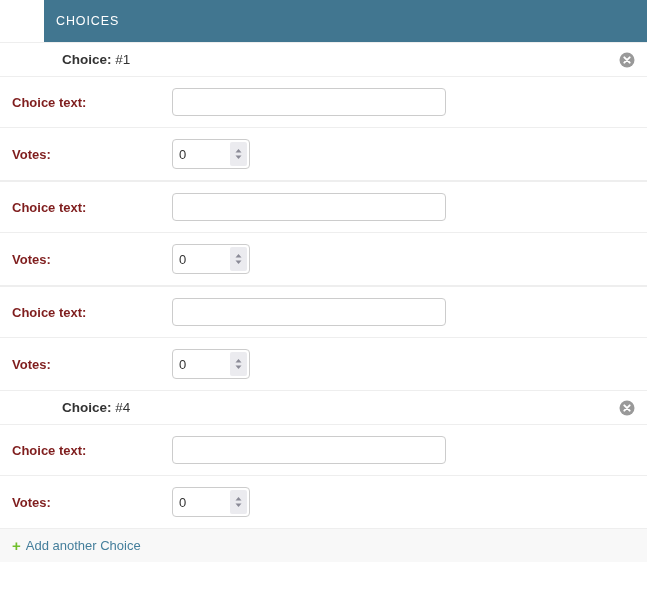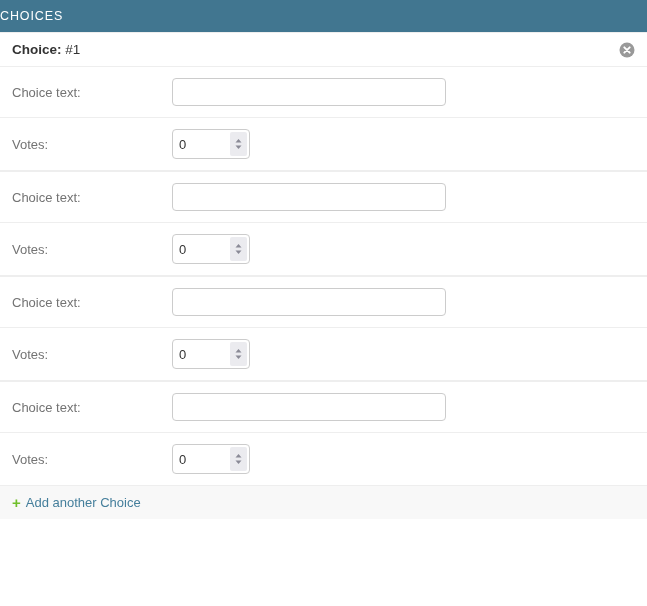--- a/index.html
+++ b/index.html
@@ -17,27 +17,28 @@
   }
 
   .inline-group {
     width: 647px;
     background: #fff;
     box-sizing: border-box;
   }
 
   
   .module-header {
-    height: 32px;
+    height: 42px;
     background: #417690;
     color: #ffffff;
     display: flex;
     align-items: center;
-    padding: 0 0;
-    box-sizing: border-box;
+    padding: 0 12px;
+    box-sizing: border-box;
+    margin-left: 44px;
   }
   .module-header .title {
     font-size: 12.5px;
     font-weight: normal;
     letter-spacing: 0.9px;
     text-transform: uppercase;
     color: #fff;
   }
 
   
@@ -46,25 +47,26 @@
     background: #fff;
     border-top: 1px solid #eee;
   }
   .inline-related:first-of-type {
     border-top: none;
   }
 
   .inline-heading {
     position: relative;
     height: 33px;
-    padding: 0 12px;
-    display: flex;
-    align-items: center;
-    background: #fff;
-    box-sizing: border-box;
+    padding: 0 22px;
+    display: flex;
+    align-items: center;
+    background: #fff;
+    box-sizing: border-box;
+    margin-left: 40px;
   }
   .inline-heading .h-text {
     font-size: 13.5px;
     color: #333;
     font-weight: normal;
   }
   .inline-heading .h-text b {
     font-weight: bold;
   }
 
@@ -84,22 +86,22 @@
     padding: 11px 12px;
     border-top: 1px solid #eee;
     box-sizing: border-box;
     display: flex;
     align-items: center;
     background: #fff;
   }
   .form-row .field-label {
     width: 160px;
     min-width: 160px;
-    font-weight: normal;
-    color: #737373;
+    font-weight: bold;
+    color: #7f1d1d;
     font-size: 13px;
     padding-right: 10px;
     box-sizing: border-box;
   }
 
   input.vTextField {
     width: 274px;
     height: 28px;
     padding: 4px 6px;
     border: 1px solid #ccc;
@@ -244,20 +246,29 @@
           <svg width="9" height="14" viewBox="0 0 9 14" aria-hidden="true">
             <path d="M4.5 2 L7.5 5.6 L1.5 5.6 Z" fill="#8a8a96"></path>
             <path d="M4.5 12 L7.5 8.4 L1.5 8.4 Z" fill="#8a8a96"></path>
           </svg>
         </span>
       </span>
     </div>
   </div>
 
   <div class="inline-related">
+    <div class="inline-heading">
+      <span class="h-text"><b>Choice:</b> <span>#4</span></span>
+      <span class="delete-icon">
+        <svg width="16" height="16" viewBox="0 0 16 16" aria-hidden="true">
+          <circle cx="8" cy="8" r="7.5" fill="#999999"></circle>
+          <path d="M5.3 5.3 L10.7 10.7 M10.7 5.3 L5.3 10.7" stroke="#ffffff" stroke-width="1.9" stroke-linecap="round"></path>
+        </svg>
+      </span>
+    </div>
     <div class="form-row">
       <span class="field-label">Choice text:</span>
       <input class="vTextField" type="text" value="" style="">
     </div>
     <div class="form-row">
       <span class="field-label">Votes:</span>
       <span class="number-wrap">
         <input type="text" value="0" style="">
         <span class="spinner">
           <svg width="9" height="14" viewBox="0 0 9 14" aria-hidden="true">

